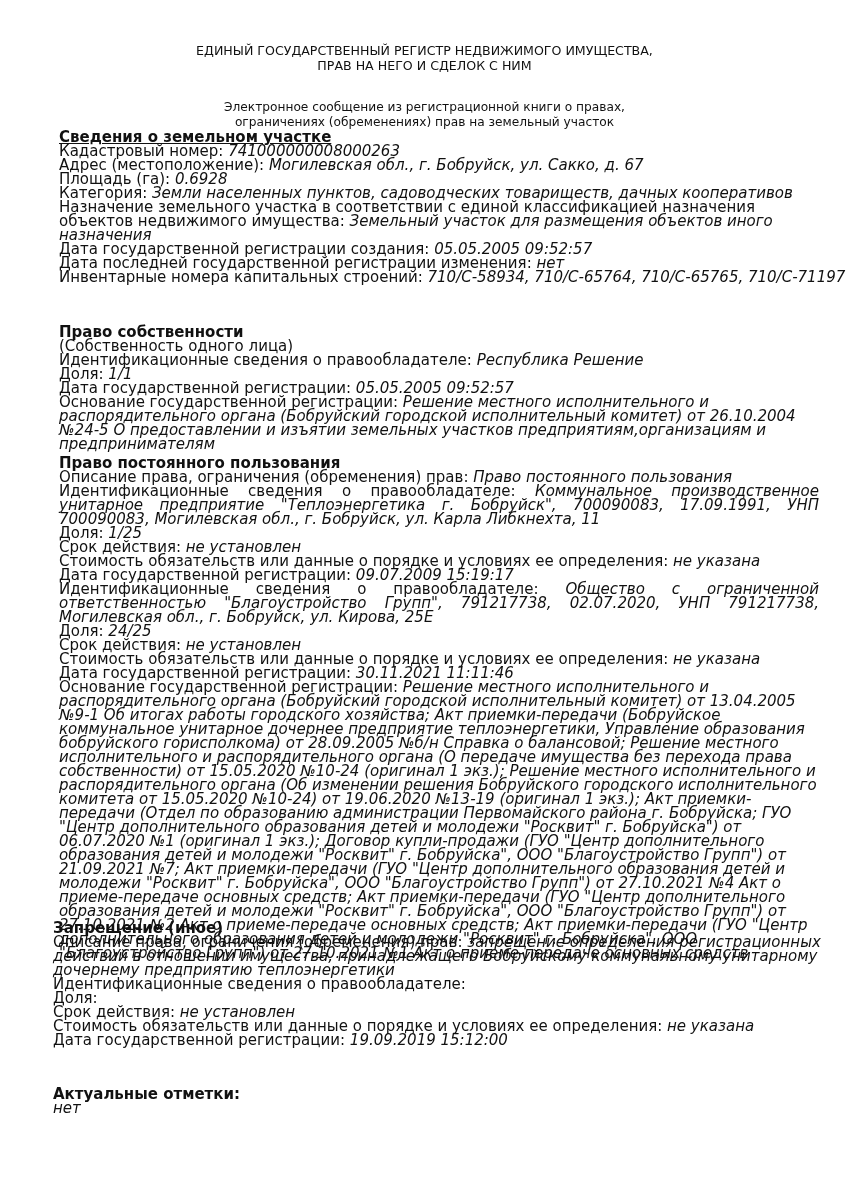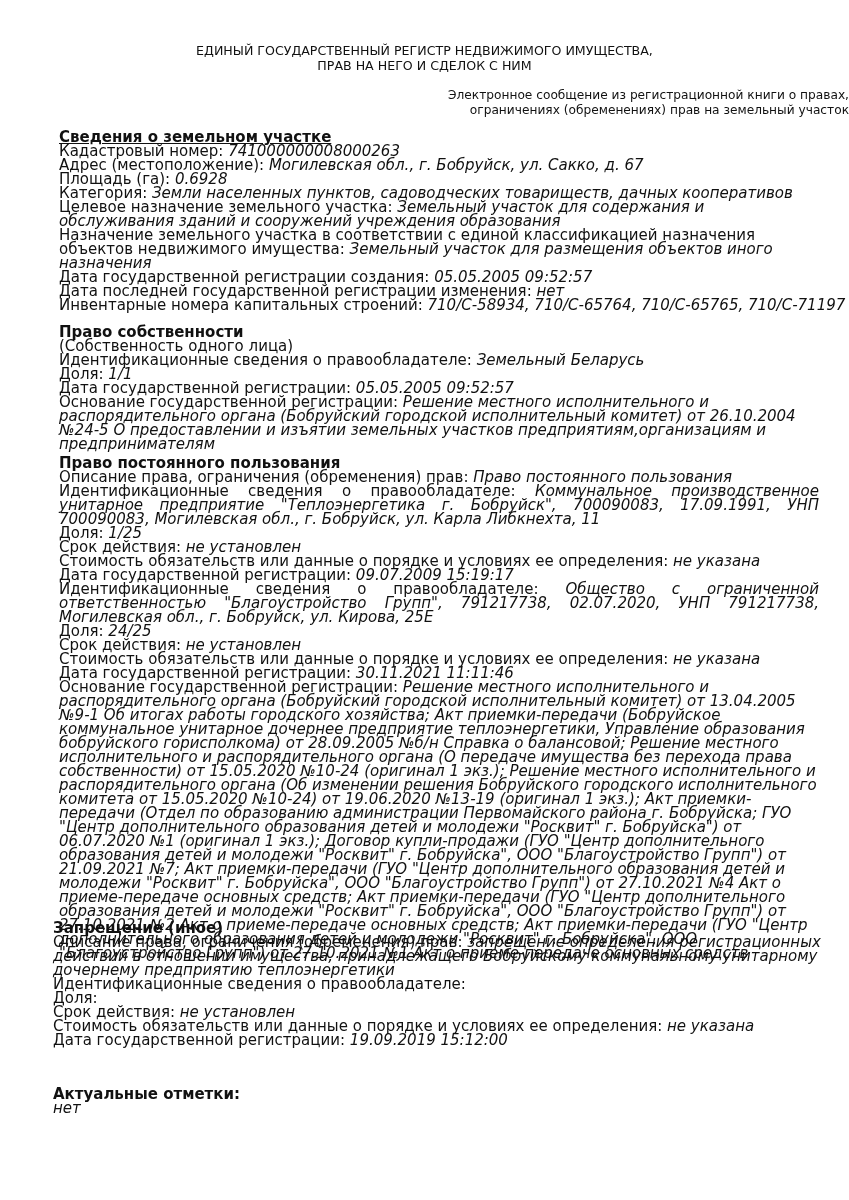--- a/index.html
+++ b/index.html
@@ -4,21 +4,21 @@
   <style>
     html, body { margin: 0; padding: 0; background: #ffffff; }
     body {
       width: 849px; height: 1200px; overflow: hidden; position: relative;
       font-family: "DejaVu Sans", "Liberation Sans", sans-serif;
       color: #111111;
     }
     .page { position: absolute; left: 0; top: 0; width: 849px; height: 1200px; }
     .hdr { position: absolute; left: 0; width: 849px; text-align: center; font-size: 12.2px; line-height: 14.5px; }
     .hdr1 { top: 44px; font-size: 12.6px; }
-    .hdr2 { top: 88px; text-align: right; }
+    .hdr2 { top: 100px; }
     .sec { position: absolute; left: 59px; width: 760px; font-size: 15px; line-height: 14px; }
     .sec .title { font-weight: bold; }
     .sec .title.ul { text-decoration: underline; }
     .line { white-space: nowrap; }
     .wrap { white-space: normal; }
     .just { text-align: justify; text-align-last: left; }
     .v { font-style: italic; }
     .s-land { top: 130px; }
     .s-own { top: 325px; }
     .s-use { top: 456px; }
@@ -39,31 +39,30 @@
     <div>Электронное сообщение из регистрационной книги о правах,</div>
     <div>ограничениях (обременениях) прав на земельный участок</div>
   </div>
 
   <div class="sec s-land">
     <div class="title ul">Сведения о земельном участке</div>
     <div class="line"><span>Кадастровый номер: </span><span class="v">741000000008000263</span></div>
     <div class="line"><span>Адрес (местоположение): </span><span class="v">Могилевская обл., г. Бобруйск, ул. Сакко, д. 67</span></div>
     <div class="line"><span>Площадь (га): </span><span class="v">0.6928</span></div>
     <div class="line"><span>Категория: </span><span class="v">Земли населенных пунктов, садоводческих товариществ, дачных кооперативов</span></div>
-    <div class="wrap"><span>Целевое назначение земельного участка: </span><span class="v">Земельный участок для содержания и обслуживания зданий и сооружений учреждения образования</span></div>
     <div class="wrap"><span>Назначение земельного участка в соответствии с единой классификацией назначения объектов недвижимого имущества: </span><span class="v">Земельный участок для размещения объектов иного назначения</span></div>
     <div class="line"><span>Дата государственной регистрации создания: </span><span class="v">05.05.2005 09:52:57</span></div>
     <div class="line"><span>Дата последней государственной регистрации изменения: </span><span class="v">нет</span></div>
     <div class="line"><span>Инвентарные номера капитальных строений: </span><span class="v">710/С-58934, 710/С-65764, 710/С-65765, 710/С-71197</span></div>
   </div>
 
   <div class="sec s-own">
     <div class="title">Право собственности</div>
     <div class="line">(Собственность одного лица)</div>
-    <div class="line"><span>Идентификационные сведения о правообладателе: </span><span class="v">Земельный Беларусь</span></div>
+    <div class="line"><span>Идентификационные сведения о правообладателе: </span><span class="v">Республика Решение</span></div>
     <div class="line"><span>Доля: </span><span class="v">1/1</span></div>
     <div class="line"><span>Дата государственной регистрации: </span><span class="v">05.05.2005 09:52:57</span></div>
     <div class="wrap"><span>Основание государственной регистрации: </span><span class="v">Решение местного исполнительного и распорядительного органа (Бобруйский городской исполнительный комитет) от 26.10.2004 №24-5 О предоставлении и изъятии земельных участков предприятиям,организациям и предпринимателям</span></div>
   </div>
 
   <div class="sec s-use">
     <div class="title">Право постоянного пользования</div>
     <div class="line"><span>Описание права, ограничения (обременения) прав: </span><span class="v">Право постоянного пользования</span></div>
 
     <div class="wrap just"><span>Идентификационные сведения о правообладателе: </span><span class="v">Коммунальное производственное унитарное предприятие "Теплоэнергетика г. Бобруйск", 700090083, 17.09.1991, УНП 700090083, Могилевская обл., г. Бобруйск, ул. Карла Либкнехта, 11</span></div>

